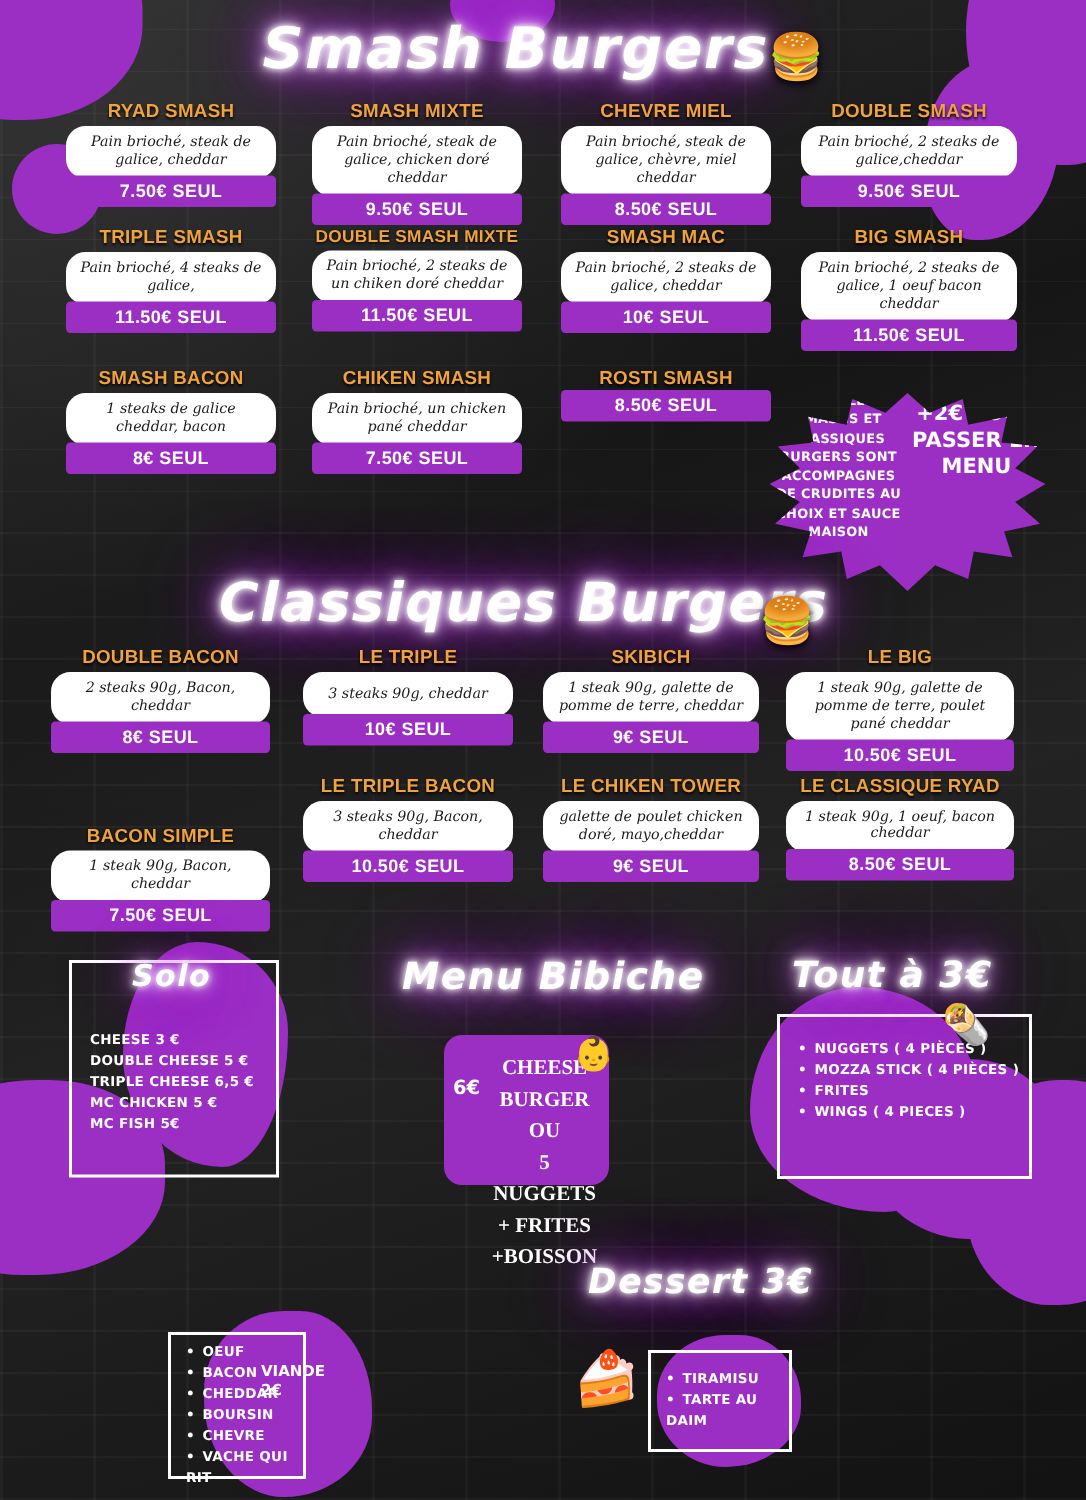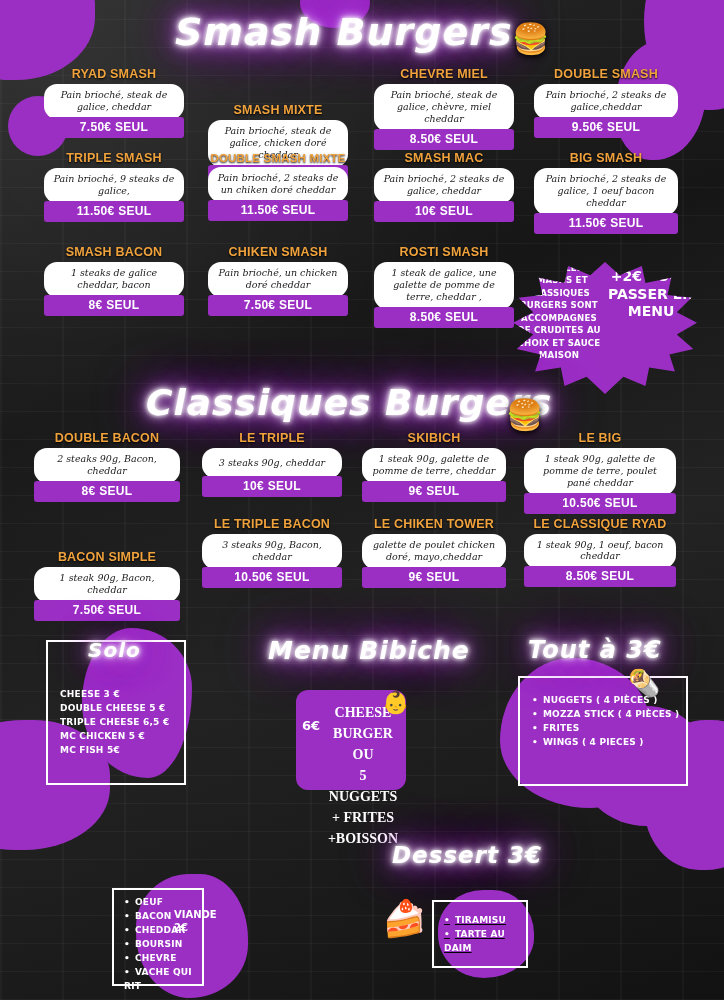--- a/index.html
+++ b/index.html
@@ -134,39 +134,39 @@
   <div class="blob b7"></div>
 
   <div class="neon" style="position:absolute; left:175px; top:10px; font-size:38px;">Smash Burgers</div>
   <div class="burger-ico" style="left:512px; top:24px;">🍔</div>
 
   <div class="item" style="left:44px; top:68px; width:140px;">
     <div class="title">RYAD SMASH</div>
     <div class="desc">Pain brioché, steak de galice, cheddar</div>
     <div class="price">7.50€ SEUL</div>
   </div>
-  <div class="item" style="left:208px; top:68px; width:140px;margin-top:36px;">
+  <div class="item" style="left:208px; top:68px; width:140px;">
     <div class="title">SMASH MIXTE</div>
     <div class="desc">Pain brioché, steak de galice, chicken doré cheddar</div>
     <div class="price">9.50€ SEUL</div>
   </div>
   <div class="item" style="left:374px; top:68px; width:140px;">
     <div class="title">CHEVRE MIEL</div>
     <div class="desc">Pain brioché, steak de galice, chèvre, miel cheddar</div>
     <div class="price">8.50€ SEUL</div>
   </div>
   <div class="item" style="left:534px; top:68px; width:144px;">
     <div class="title">DOUBLE SMASH</div>
     <div class="desc">Pain brioché, 2 steaks de galice,cheddar</div>
     <div class="price">9.50€ SEUL</div>
   </div>
 
   <div class="item" style="left:44px; top:152px; width:140px;">
     <div class="title">TRIPLE SMASH</div>
-    <div class="desc">Pain brioché, 9 steaks de galice,</div>
+    <div class="desc">Pain brioché, 4 steaks de galice,</div>
     <div class="price">11.50€ SEUL</div>
   </div>
   <div class="item" style="left:208px; top:152px; width:140px;">
     <div class="title" style="font-size:11.5px;">DOUBLE SMASH MIXTE</div>
     <div class="desc">Pain brioché, 2 steaks de un chiken doré cheddar</div>
     <div class="price">11.50€ SEUL</div>
   </div>
   <div class="item" style="left:374px; top:152px; width:140px;">
     <div class="title">SMASH MAC</div>
     <div class="desc">Pain brioché, 2 steaks de galice, cheddar</div>
@@ -178,26 +178,25 @@
     <div class="price">11.50€ SEUL</div>
   </div>
 
   <div class="item" style="left:44px; top:246px; width:140px;">
     <div class="title">SMASH BACON</div>
     <div class="desc">1 steaks de galice cheddar, bacon</div>
     <div class="price">8€ SEUL</div>
   </div>
   <div class="item" style="left:208px; top:246px; width:140px;">
     <div class="title">CHIKEN SMASH</div>
-    <div class="desc">Pain brioché, un chicken doré cheddar</div>
+    <div class="desc">Pain brioché, un chicken pané cheddar</div>
     <div class="price">7.50€ SEUL</div>
   </div>
   <div class="item" style="left:374px; top:246px; width:140px;">
     <div class="title">ROSTI SMASH</div>
-    <div class="desc">1 steak de galice, une galette de pomme de terre, cheddar ,</div>
     <div class="price">8.50€ SEUL</div>
   </div>
 
   <div class="starburst" style="left:513px; top:262px;">
     <div class="sb-top" style="width:120px;">TOUS LES SMASHS ET CLASSIQUES BURGERS SONT ACCOMPAGNES DE CRUDITES AU CHOIX ET SAUCE MAISON</div>
     <div class="sb-bot" style="width:120px;">+2€ POUR PASSER EN MENU</div>
   </div>
 
   <div class="neon" style="position:absolute; left:146px; top:382px; font-size:36px;">Classiques Burgers</div>
   <div class="burger-ico" style="left:506px; top:400px;">🍔</div>
@@ -298,19 +297,19 @@
       <li class="bullet">VACHE QUI RIT</li>
     </ul>
   </div>
   <div style="position:absolute; left:174px; top:908px; width:44px; color:#fff; font-weight:bold; font-size:10px; line-height:1.3; font-family:'DejaVu Sans',sans-serif;">VIANDE 2€</div>
 
   <div class="neon" style="position:absolute; left:392px; top:842px; font-size:23px;">Dessert 3€</div>
   <div style="position:absolute; left:382px; top:898px; font-size:36px;">🍰</div>
   <div class="pbox" style="left:432px; top:900px; width:96px; height:68px;">
     <div class="splash" style="left:6px; top:-10px; width:96px; height:88px; border-radius:50% 45% 55% 50% / 48% 52% 48% 52%;"></div>
     <div class="frame"></div>
-    <ul style="margin:14px 0 0 12px;text-decoration:underline;">
+    <ul style="margin:14px 0 0 12px;">
       <li class="bullet">TIRAMISU</li>
       <li class="bullet">TARTE AU DAIM</li>
     </ul>
   </div>
 
 </div>
 
 </body></html>

